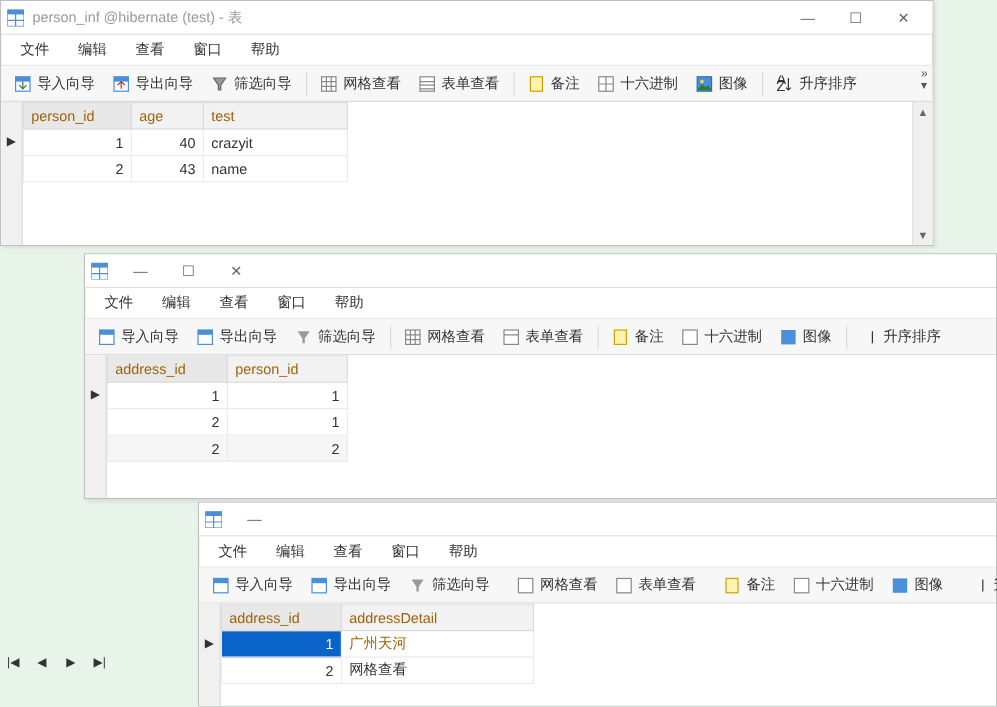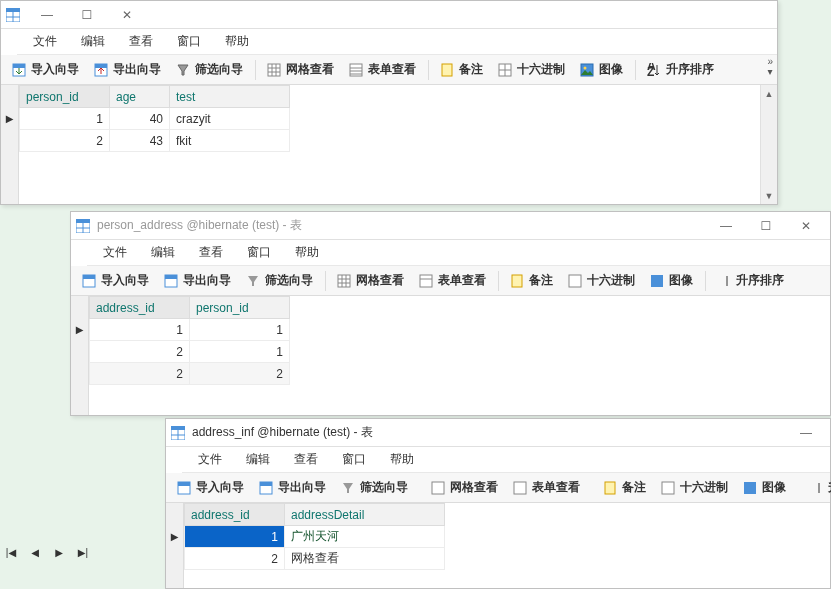--- a/index.html
+++ b/index.html
@@ -4,33 +4,33 @@
 <style>
   * { box-sizing: border-box; font-family: "Microsoft YaHei", "Segoe UI", sans-serif; font-size: 12px; }
   body { margin: 0; width: 831px; height: 589px; background: #e8f3ea; position: relative; overflow: hidden; }
   .window { position: absolute; background: #fff; border: 1px solid #c0c0c0; box-shadow: 2px 2px 4px rgba(0,0,0,0.1); display: flex; flex-direction: column; }
   .active .titlebar { background: #fff; color: #000; }
   .titlebar { height: 28px; display: flex; align-items: center; padding: 0 4px; color: #999; background: #fff; border-bottom: 1px solid #e0e0e0; }
   .titlebar .icon { width:16px; height:16px; margin-right:6px; display:inline-flex; align-items:center; justify-content:center; }
   .titlebar .title { flex: 1; white-space: nowrap; overflow: hidden; }
   .wincontrols { display: flex; }
   .winbtn { width: 40px; height: 26px; display: flex; align-items: center; justify-content: center; color: #666; }
-  .menubar { height: 26px; display: flex; align-items: center; padding: 0 4px; border-bottom: 1px solid #e8e8e8; margin-left: 16px; }
+  .menubar { height: 26px; display: flex; align-items: center; padding: 0 4px; border-bottom: 1px solid #e8e8e8; }
   .menuitem { padding: 4px 12px; color: #333; }
   .toolbar { height: 30px; display: flex; align-items: center; padding: 0 4px; background: #f7f7f7; border-bottom: 1px solid #dcdcdc; position: relative; }
-  .tbtn { display: flex; align-items: flex-end; padding: 3px 6px; margin-right: 2px; border-radius: 2px; color: #333; white-space: nowrap; font-weight: bold; }
+  .tbtn { display: flex; align-items: flex-end; padding: 3px 6px; margin-right: 2px; border-radius: 2px; color: #333; white-space: nowrap; }
   .tbtn .ticon { width: 16px; height: 16px; margin-right: 4px; display:inline-flex; align-items:center; justify-content:center; }
   .tsep { width: 1px; height: 20px; background: #dcdcdc; margin: 0 4px; }
   .chev { position:absolute; right:4px; top:2px; font-size:10px; color:#555; line-height:10px; }
   .content { flex:1; display:flex; position:relative; background:#fff; }
   .gutter { width:18px; background:#f0f0f0; border-right:1px solid #dcdcdc; }
   .gutter .rowmark { height:22px; display:flex; align-items:center; justify-content:center; color:#333; font-size:10px; }
   .grid { flex:1; overflow:hidden; }
   table { border-collapse: collapse; }
-  th { background:#f2f2f2; border:1px solid #dcdcdc; height:22px; padding:0 6px; font-weight:normal; color:#0f766e; text-align:left; }
+  th { background:#f2f2f2; border:1px solid #dcdcdc; height:22px; padding:0 6px; font-weight:normal; color:#a16207; text-align:left; }
   th.sel { background:#e8e8e8; }
   td { border:1px solid #ececec; height:22px; padding:0 6px; color:#333; }
   td.num { text-align:right; }
   tr.selrow td { background:#0a64c8; color:#fff; }
   tr.altrow td { background:#f6f6f6; }
   .vscroll { width:17px; background:#f0f0f0; border-left:1px solid #e0e0e0; display:flex; flex-direction:column; align-items:center; }
   .vscroll .arrow { height:17px; width:100%; display:flex; align-items:center; justify-content:center; color:#666; font-size:9px; }
   .navstrip { position:absolute; left:2px; bottom:2px; display:flex; gap:6px; }
   .navbtn { width:18px; height:18px; display:flex; align-items:center; justify-content:center; color:#333; font-size:10px; }
   svg { display:block; }
@@ -41,20 +41,21 @@
 <div class="window" style="left:0; top:0; width:778px; height:205px;">
   <div class="titlebar">
     <span class="icon">
         <svg width="14" height="14">
           <rect x="0" y="0" width="14" height="14" fill="#fff" stroke="#4a90d9"></rect>
           <rect x="0" y="0" width="14" height="4" fill="#4a90d9"></rect>
           <line x1="7" y1="0" x2="7" y2="14" stroke="#4a90d9"></line>
           <line x1="0" y1="9" x2="14" y2="9" stroke="#4a90d9"></line>
         </svg>
       </span>
+    <span class="title">person_inf @hibernate (test) - 表</span>
     <div class="wincontrols">
       <div class="winbtn">—</div>
       <div class="winbtn">☐</div>
       <div class="winbtn">✕</div>
     </div>
   </div>
   <div class="menubar">
     <div class="menuitem">文件</div>
     <div class="menuitem">编辑</div>
     <div class="menuitem">查看</div>
@@ -171,21 +172,21 @@
           <th style="width:120px">test</th>
         </tr>
         <tr>
           <td class="num">1</td>
           <td class="num">40</td>
           <td>crazyit</td>
         </tr>
         <tr>
           <td class="num">2</td>
           <td class="num">43</td>
-          <td>fkit</td>
+          <td>name</td>
         </tr>
       </tbody>
         </table>
     </div>
     <div class="vscroll">
       <div class="arrow">▲</div>
       <div style="flex:1"></div>
       <div class="arrow">▼</div>
     </div>
   </div>
@@ -194,21 +195,20 @@
 <div class="window" style="left:70px; top:211px; width:761px; height:205px;">
   <div class="titlebar">
     <span class="icon">
         <svg width="14" height="14">
           <rect x="0" y="0" width="14" height="14" fill="#fff" stroke="#4a90d9"></rect>
           <rect x="0" y="0" width="14" height="4" fill="#4a90d9"></rect>
           <line x1="7" y1="0" x2="7" y2="14" stroke="#4a90d9"></line>
           <line x1="0" y1="9" x2="14" y2="9" stroke="#4a90d9"></line>
         </svg>
       </span>
-    <span class="title">person_address @hibernate (test) - 表</span>
     <div class="wincontrols">
       <div class="winbtn">—</div>
       <div class="winbtn">☐</div>
       <div class="winbtn">✕</div>
     </div>
   </div>
   <div class="menubar">
     <div class="menuitem">文件</div>
     <div class="menuitem">编辑</div>
     <div class="menuitem">查看</div>
@@ -334,21 +334,20 @@
 <div class="window active" style="left:165px; top:418px; width:666px; height:171px;">
   <div class="titlebar" style="color:#333">
     <span class="icon">
         <svg width="14" height="14">
           <rect x="0" y="0" width="14" height="14" fill="#fff" stroke="#4a90d9"></rect>
           <rect x="0" y="0" width="14" height="4" fill="#4a90d9"></rect>
           <line x1="7" y1="0" x2="7" y2="14" stroke="#4a90d9"></line>
           <line x1="0" y1="9" x2="14" y2="9" stroke="#4a90d9"></line>
         </svg>
       </span>
-    <span class="title">address_inf @hibernate (test) - 表</span>
     <div class="wincontrols">
       <div class="winbtn">—</div>
     </div>
   </div>
   <div class="menubar">
     <div class="menuitem">文件</div>
     <div class="menuitem">编辑</div>
     <div class="menuitem">查看</div>
     <div class="menuitem">窗口</div>
     <div class="menuitem">帮助</div>
@@ -440,21 +439,21 @@
     </div>
     <div class="grid">
       <table>
         <tbody>
             <tr>
           <th class="sel" style="width:100px">address_id</th>
           <th style="width:160px">addressDetail</th>
         </tr>
         <tr class="selrow">
           <td class="num">1</td>
-          <td style="background:#fff;color:#14532d">广州天河</td>
+          <td style="background:#fff;color:#a16207">广州天河</td>
         </tr>
         <tr>
           <td class="num">2</td>
           <td>网格查看</td>
         </tr>
       </tbody>
         </table>
     </div>
   </div>
 </div>

